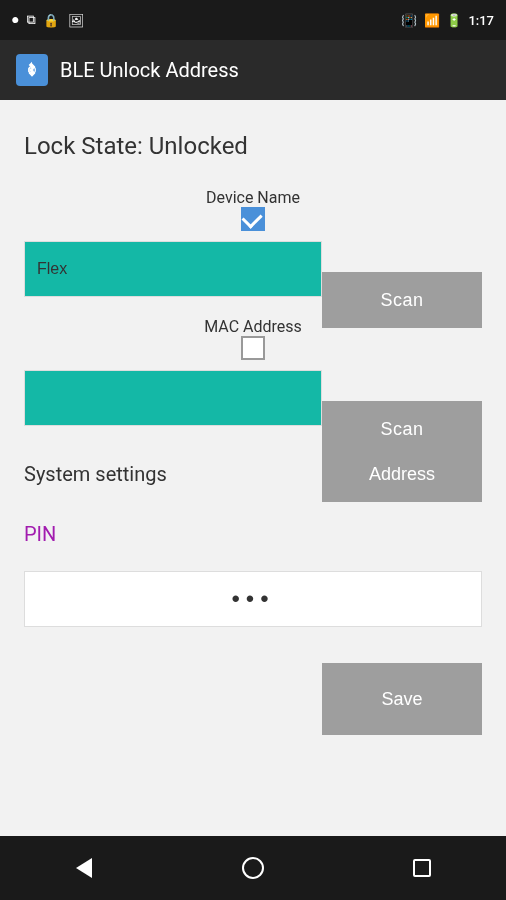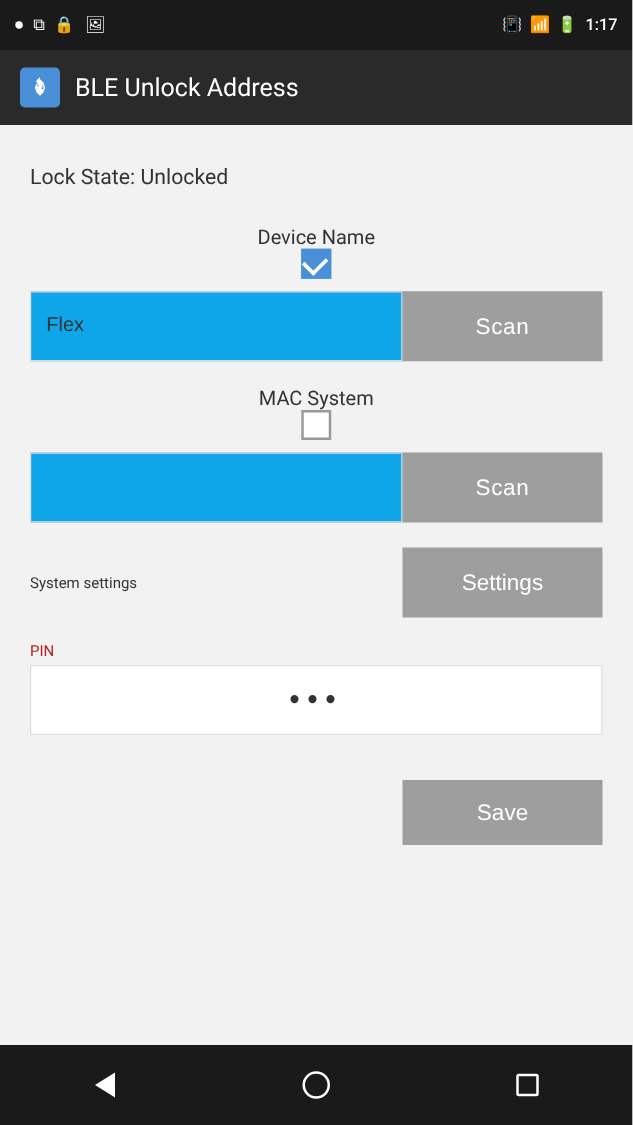--- a/index.html
+++ b/index.html
@@ -85,21 +85,21 @@
     .main-content {
       flex: 1;
       background: #f2f2f2;
       padding: 32px 24px;
       display: flex;
       flex-direction: column;
       gap: 0;
     }
 
     .lock-state {
-      font-size: 17px;
+      font-size: 24px;
       color: #333;
       margin-bottom: 28px;
     }
 
     .section {
       margin-bottom: 20px;
     }
 
     .section-label {
       font-size: 16px;
@@ -140,37 +140,38 @@
     .input-row {
       display: flex;
       gap: 0;
       height: 56px;
     }
 
     .text-input {
       flex: 1;
       height: 56px;
       border: 1px solid #ddd;
-      background: #0ea5e9;
+      background: #14b8a6;
       padding: 0 12px;
       font-size: 16px;
       color: #333;
       outline: none;
     }
 
     .scan-button {
       width: 160px;
       height: 56px;
       background: #9e9e9e;
       color: white;
       border: none;
       font-size: 18px;
       font-weight: 400;
       cursor: pointer;
       letter-spacing: 0.5px;
+      margin-top: 31px;
     }
 
     .settings-button {
       width: 160px;
       height: 56px;
       background: #9e9e9e;
       color: white;
       border: none;
       font-size: 18px;
       font-weight: 400;
@@ -179,32 +180,32 @@
 
     .system-settings-row {
       display: flex;
       align-items: center;
       justify-content: space-between;
       height: 56px;
       margin-bottom: 20px;
     }
 
     .system-settings-label {
-      font-size: 12px;
+      font-size: 20px;
       color: #333;
     }
 
     .pin-section {
       margin-bottom: 20px;
     }
 
     .pin-label {
-      font-size: 12px;
-      color: #b91c1c;
-      margin-bottom: 4px;
+      font-size: 20px;
+      color: #a21caf;
+      margin-bottom: 25px;
     }
 
     .pin-input {
       width: 100%;
       height: 56px;
       border: 1px solid #ddd;
       background: white;
       padding: 0 12px;
       font-size: 24px;
       color: #333;
@@ -214,21 +215,21 @@
     }
 
     .save-row {
       display: flex;
       justify-content: flex-end;
       margin-top: 16px;
     }
 
     .save-button {
       width: 160px;
-      height: 52px;
+      height: 72px;
       background: #9e9e9e;
       color: white;
       border: none;
       font-size: 18px;
       font-weight: 400;
       cursor: pointer;
     }
 
     
     .nav-bar {
@@ -315,32 +316,32 @@
       <div class="checkbox-container checkbox-checked"></div>
     </div>
     <div class="input-row">
       <input class="text-input" type="text" value="Flex" style="">
       <button class="scan-button">Scan</button>
     </div>
   </div>
 
   <div class="section">
     <div class="section-label">
-      <span>MAC System</span>
+      <span>MAC Address</span>
       <div class="checkbox-container"></div>
     </div>
     <div class="input-row">
       <input class="text-input" type="text" value="" style="">
       <button class="scan-button">Scan</button>
     </div>
   </div>
 
   <div class="system-settings-row">
     <span class="system-settings-label">System settings</span>
-    <button class="settings-button">Settings</button>
+    <button class="settings-button">Address</button>
   </div>
 
   <div class="pin-section">
     <div class="pin-label">PIN</div>
     <input class="pin-input" type="text" value="•••" style="">
   </div>
 
   <div class="save-row">
     <button class="save-button">Save</button>
   </div>

